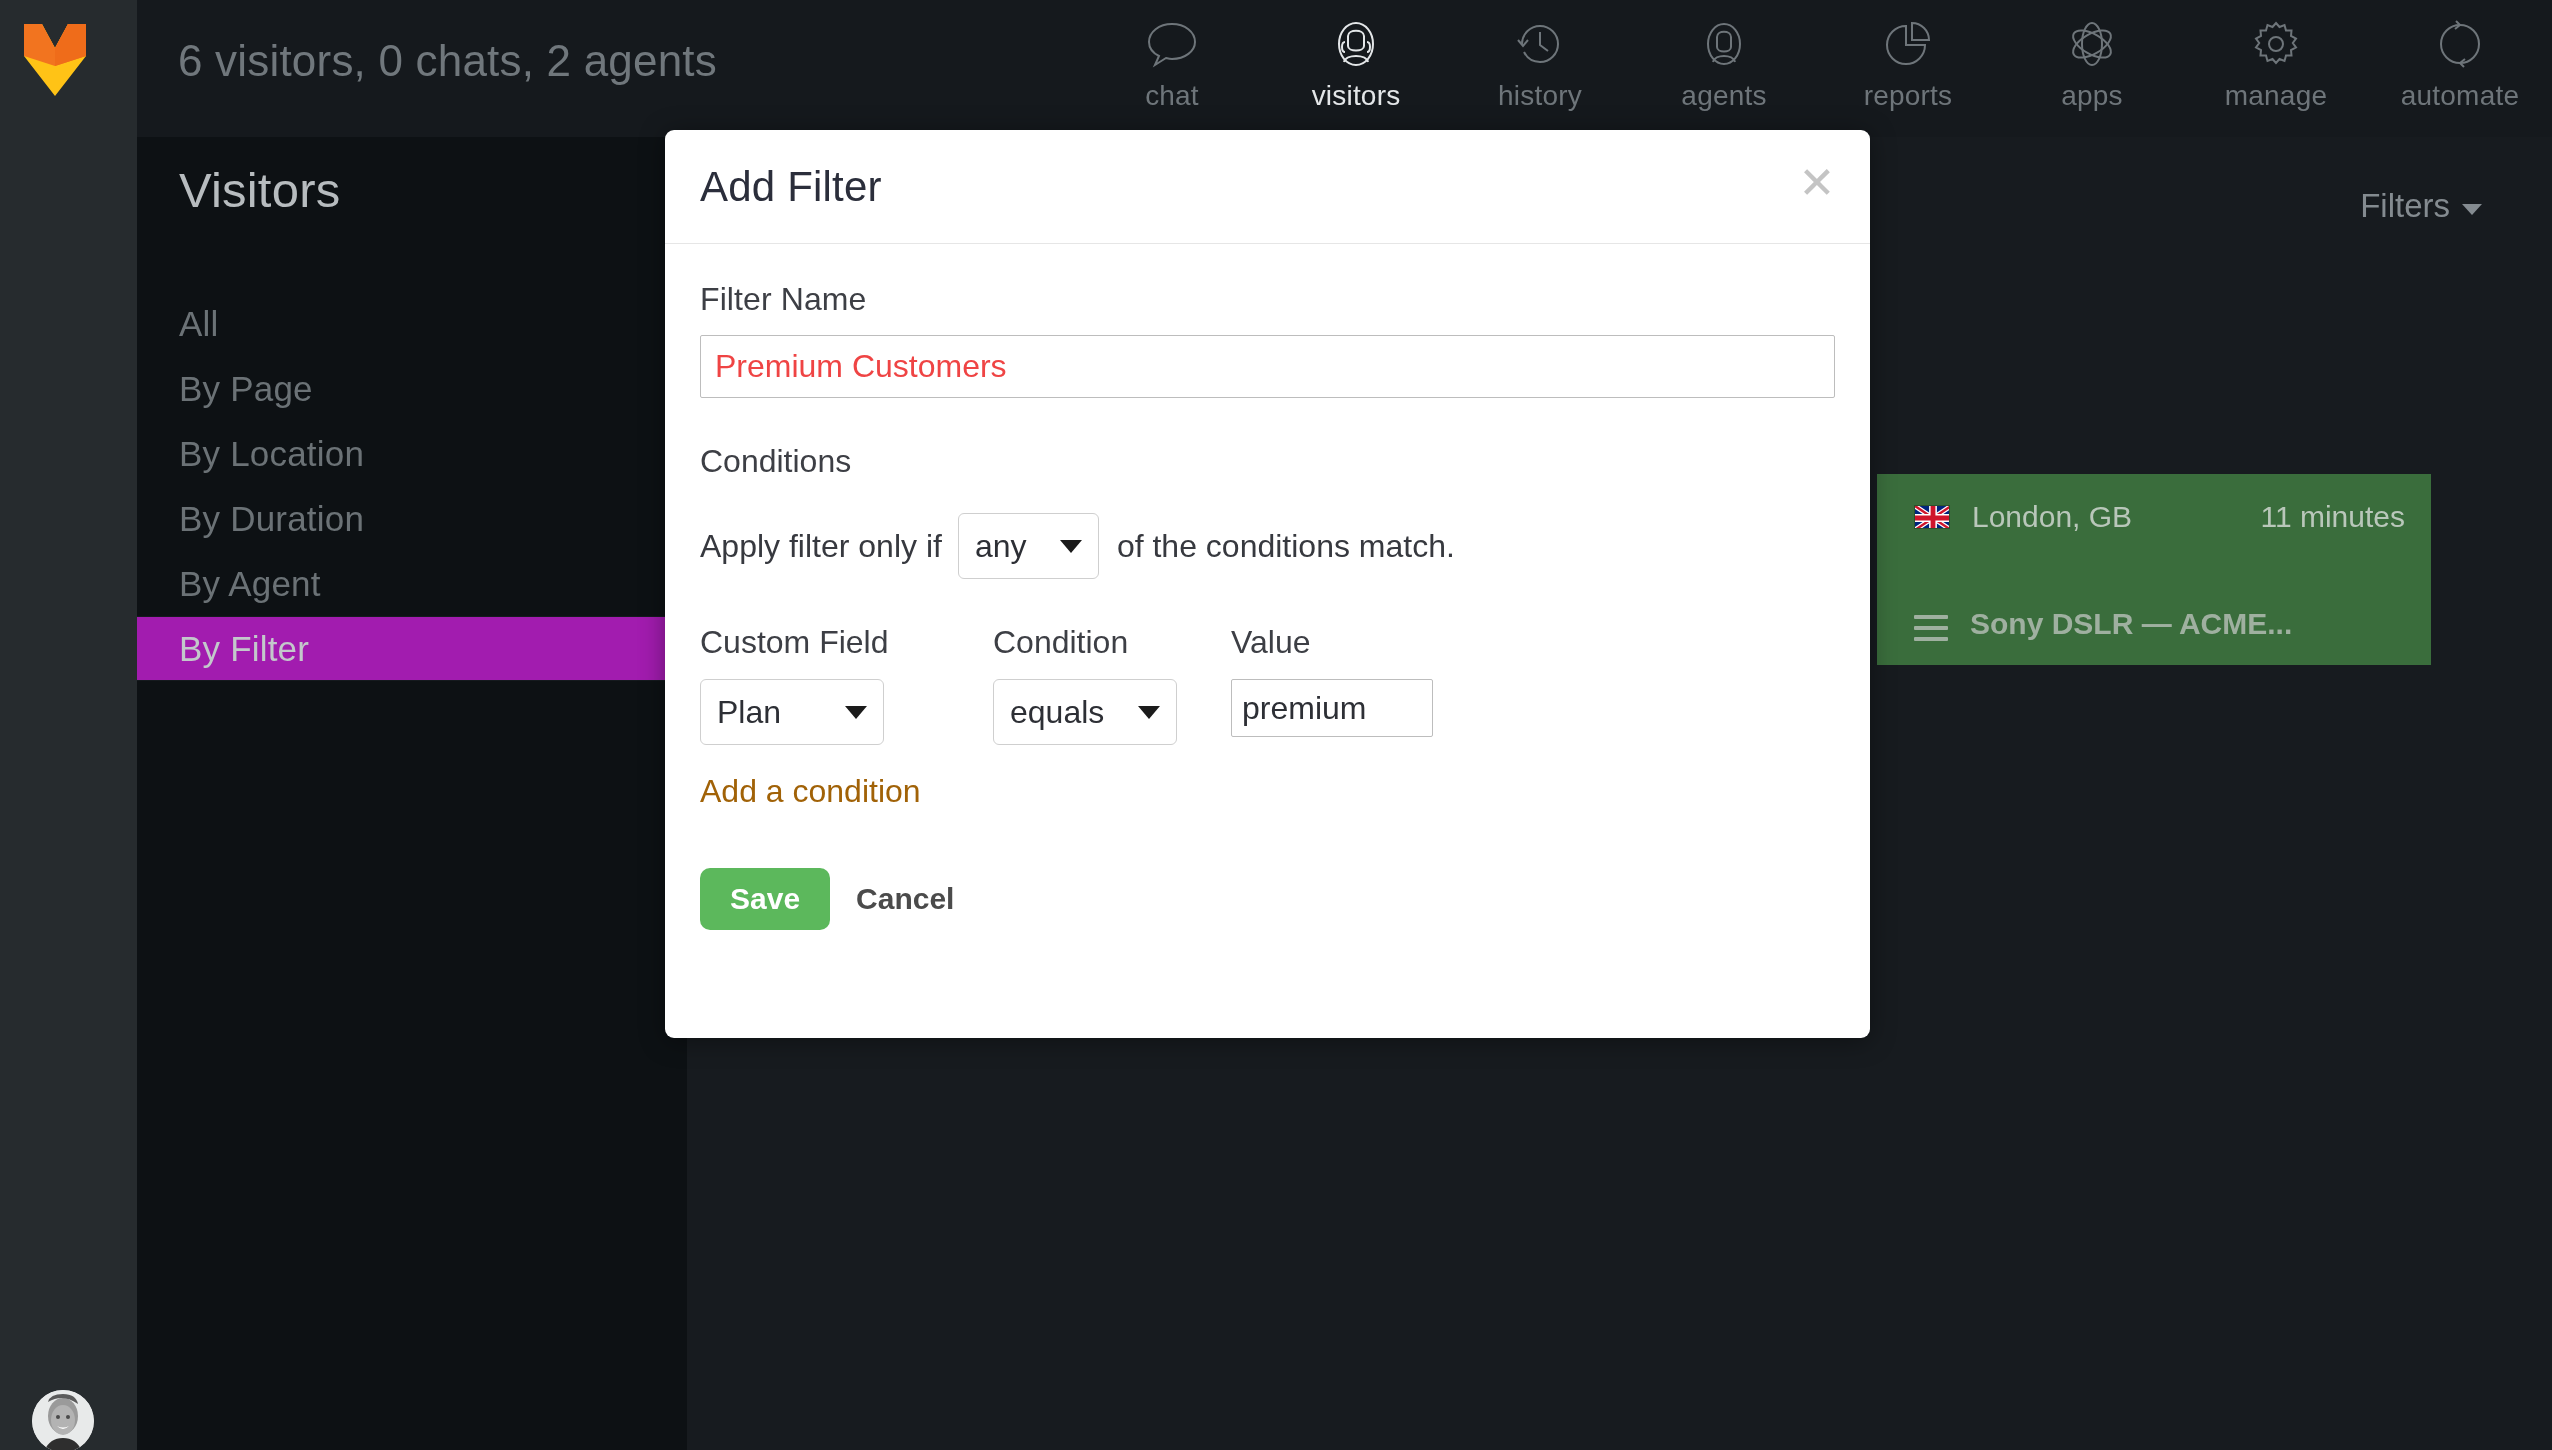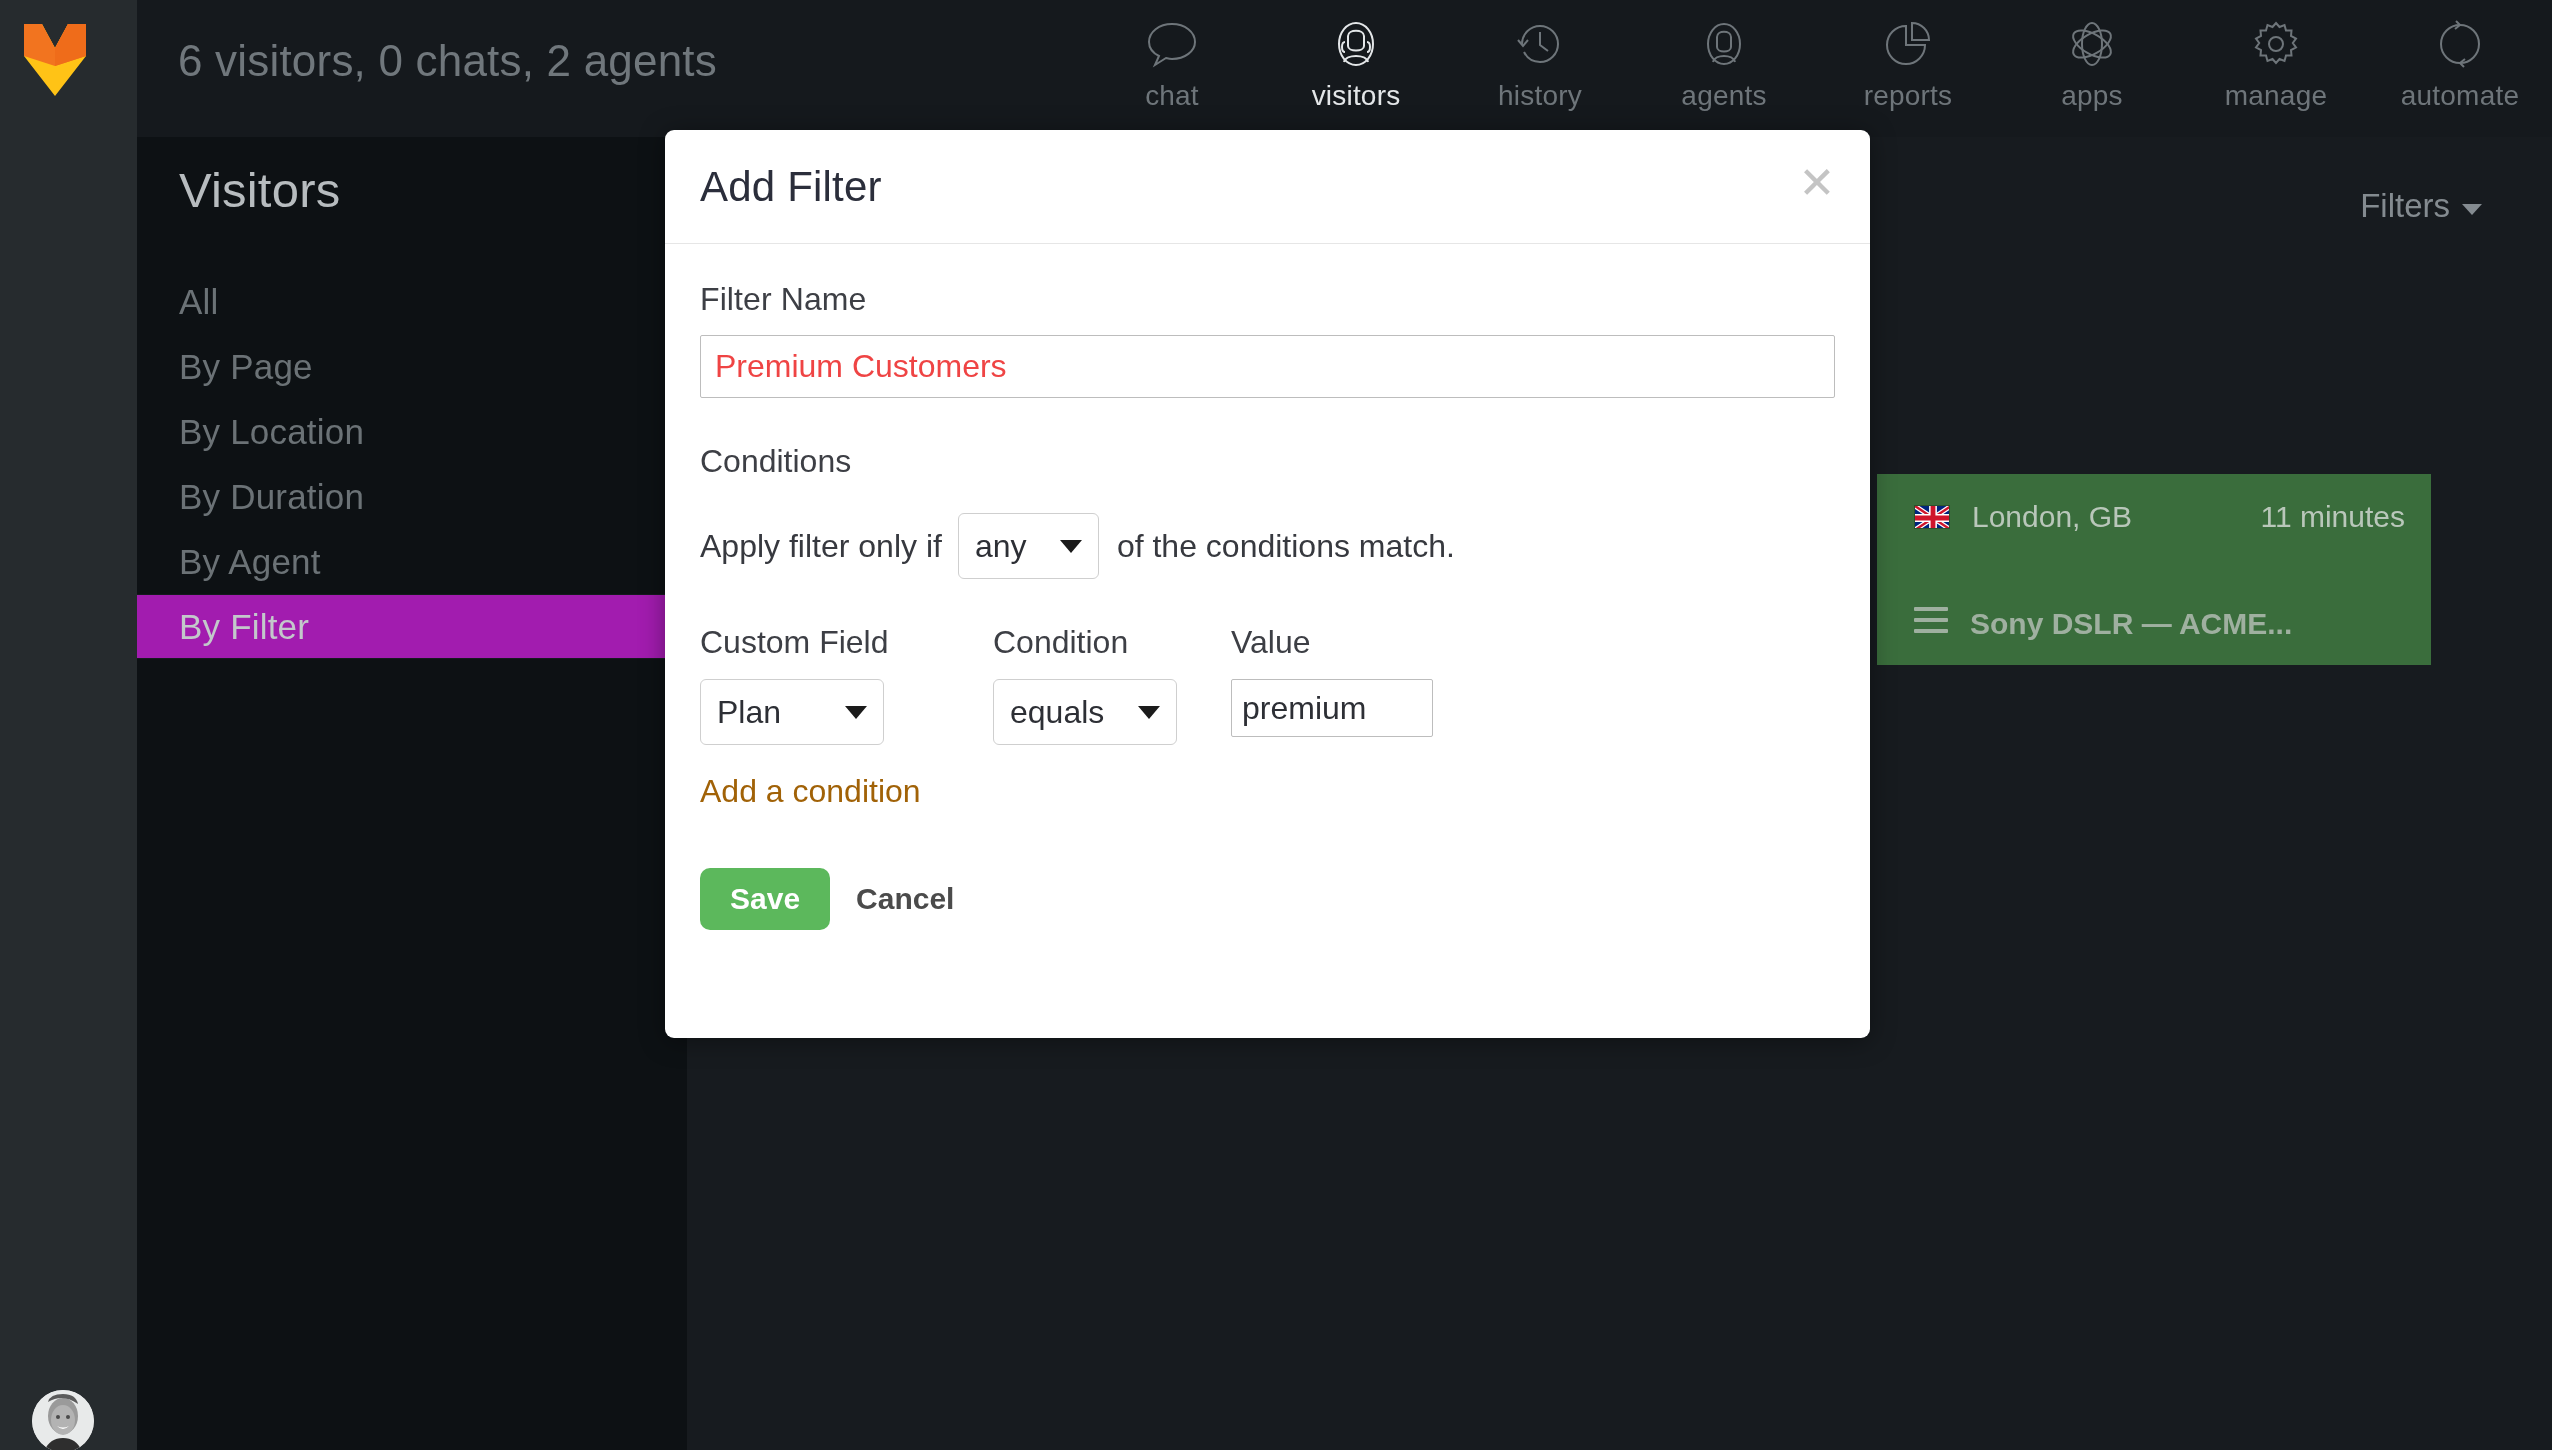--- a/index.html
+++ b/index.html
@@ -63,21 +63,21 @@
   .sidepanel {
     position: absolute; left: 137px; top: 137px;
     width: 550px; height: 1313px;
     background: #0d1114;
   }
   .sidepanel-title {
     position: absolute; left: 42px; top: 25px;
     font-size: 49px; font-weight: 300; color: #b7bcbf;
     letter-spacing: 0.2px;
   }
-  .side-list { position: absolute; left: 0; top: 132px; width: 550px; }
+  .side-list { position: absolute; left: 0; top: 154px; width: 550px; }
   .side-item {
     height: 65px; display: flex; align-items: center;
     padding-left: 42px;
     font-size: 35px; font-weight: 300;
     color: #6b7276; letter-spacing: 0.2px;
     cursor: pointer;
   }
   .side-item.active {
     background: #a21caf;
     color: #c3c8cb;
@@ -124,21 +124,21 @@
     font-size: 30px; font-weight: 300; color: #b9c7ba;
     white-space: nowrap;
   }
   .vcard-time {
     margin-left: auto;
     font-size: 30px; font-weight: 300; color: #b9c7ba;
     white-space: nowrap;
   }
   .vcard-bottom {
     position: absolute; left: 37px; bottom: 24px;
-    display: flex; align-items: flex-start;
+    display: flex; align-items: flex-end;
   }
   .list-icon { width: 34px; height: 26px; flex: 0 0 auto; }
   .list-icon span {
     display: block; height: 4px; background: #9fb0a0;
     margin-bottom: 7px; border-radius: 1px;
   }
   .list-icon span:last-child { margin-bottom: 0; }
   .vcard-page {
     margin-left: 22px;
     font-size: 30px; font-weight: 700; color: #9fb0a0;

